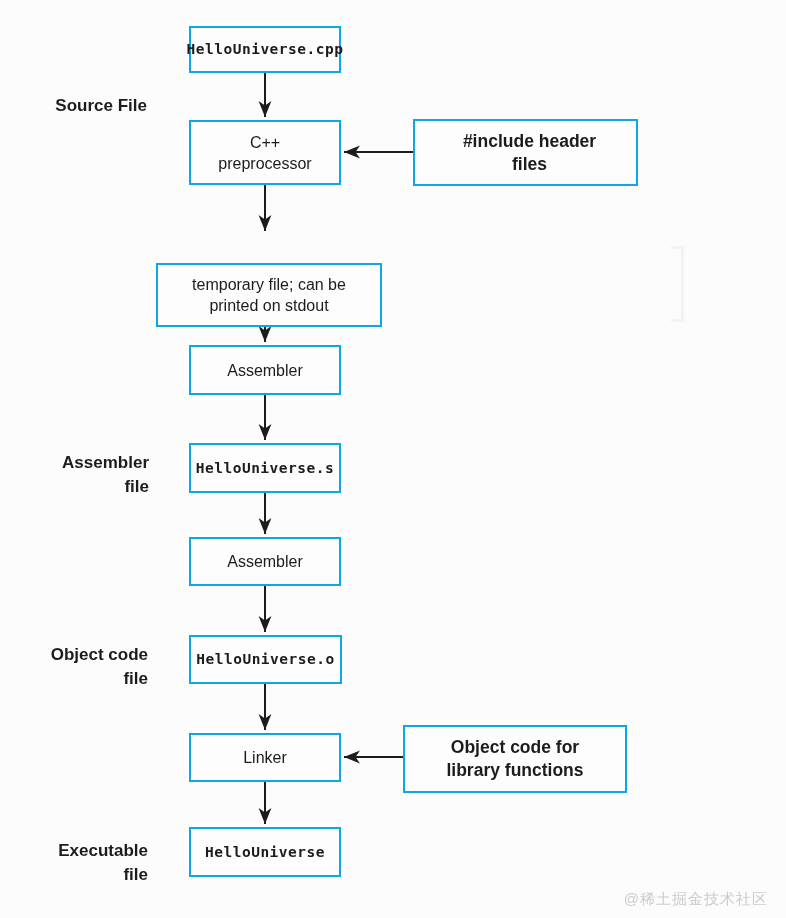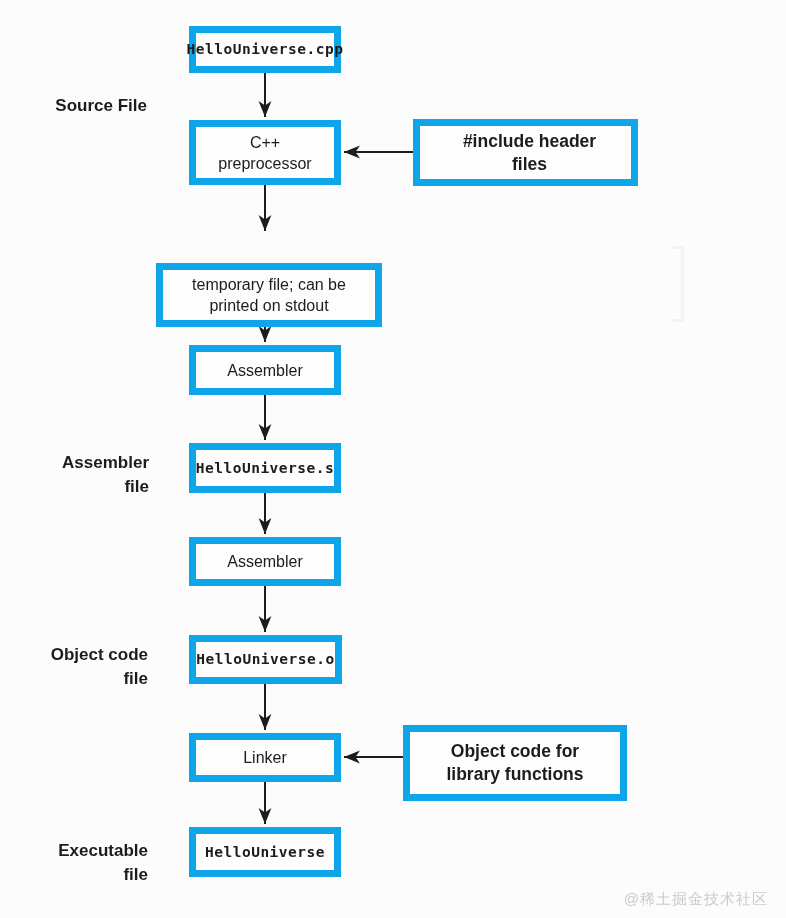--- a/index.html
+++ b/index.html
@@ -14,21 +14,21 @@
   }
   .arrow-layer {
     position: absolute;
     left: 0; top: 0;
     width: 786px; height: 918px;
     pointer-events: none;
   }
   .box {
     position: absolute;
     box-sizing: border-box;
-    border: 7px solid #0ea5e9;
+    border: 2px solid #0ea5e9;
     background: #fdfdfd;
     display: flex;
     align-items: center;
     justify-content: center;
     text-align: center;
     white-space: pre-line;
     font-size: 16px;
     line-height: 21px;
   }
   .box.mono {
@@ -74,21 +74,21 @@
   #box-source-file     { left:189px; top:26px;  width:152px; height:47px; }
   #box-preprocessor    { left:189px; top:120px; width:152px; height:65px; }
   #box-temp-file       { left:156px; top:234px; width:226px; height:64px;margin-top:29px; }
   #box-compiler        { left:189px; top:345px; width:152px; height:50px; }
   #box-assembler-file  { left:189px; top:443px; width:152px; height:50px; }
   #box-assembler       { left:189px; top:537px; width:152px; height:49px; }
   #box-object-file     { left:189px; top:635px; width:153px; height:49px; }
   #box-linker          { left:189px; top:733px; width:152px; height:49px; }
   #box-executable      { left:189px; top:827px; width:152px; height:50px; }
   #box-include-headers { left:413px; top:119px; width:225px; height:67px;padding-left:8px; }
-  #box-library-objects { left:403px; top:725px; width:224px; height:76px; }
+  #box-library-objects { left:403px; top:725px; width:224px; height:68px; }
   
   #label-source-file     { left:25px; top:94px;  width:122px; }
   #label-assembler-file  { left:27px; top:451px; width:122px; }
   #label-object-code     { left:26px; top:643px; width:122px; }
   #label-executable-file { left:26px; top:839px; width:122px; }
 </style>
 </head>
 <body>
 
 <div class="canvas">

